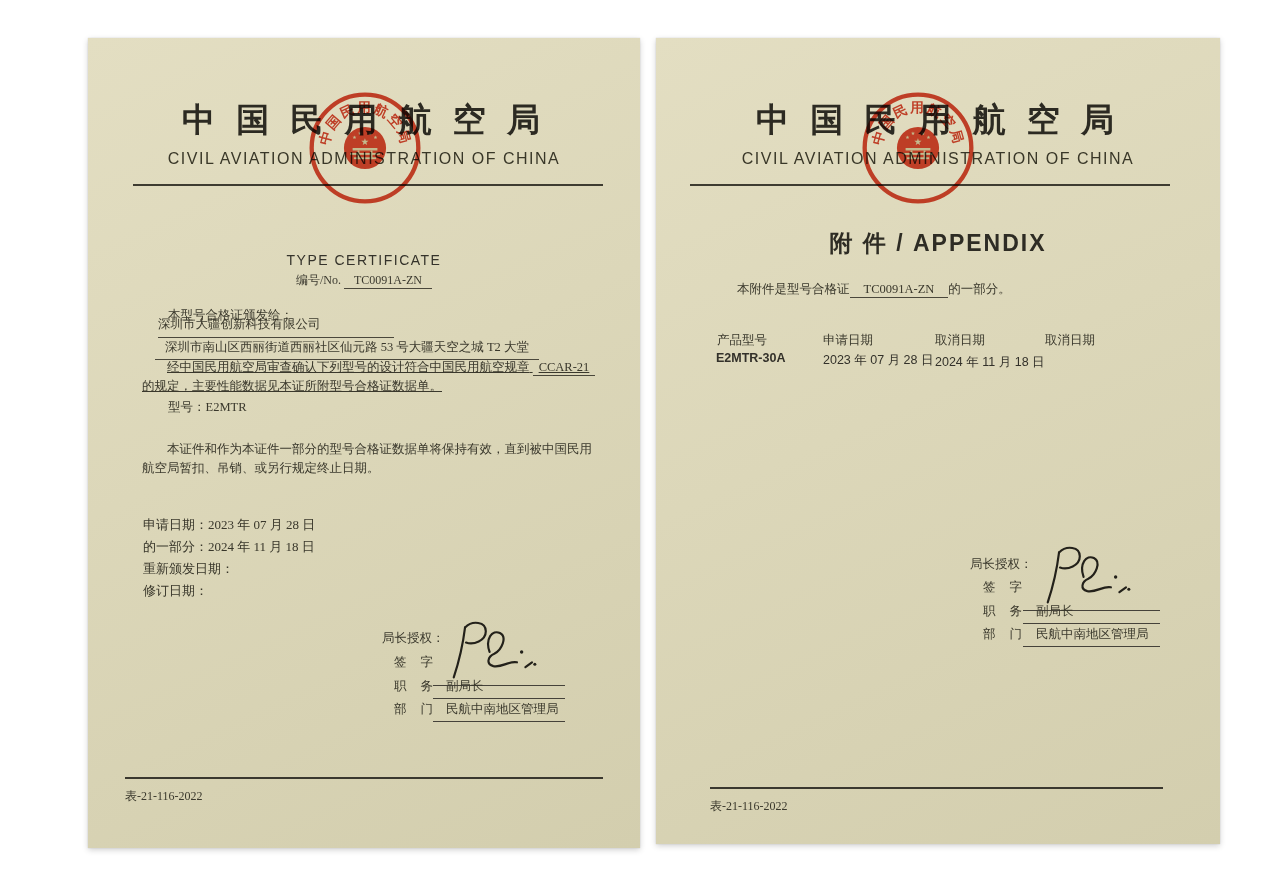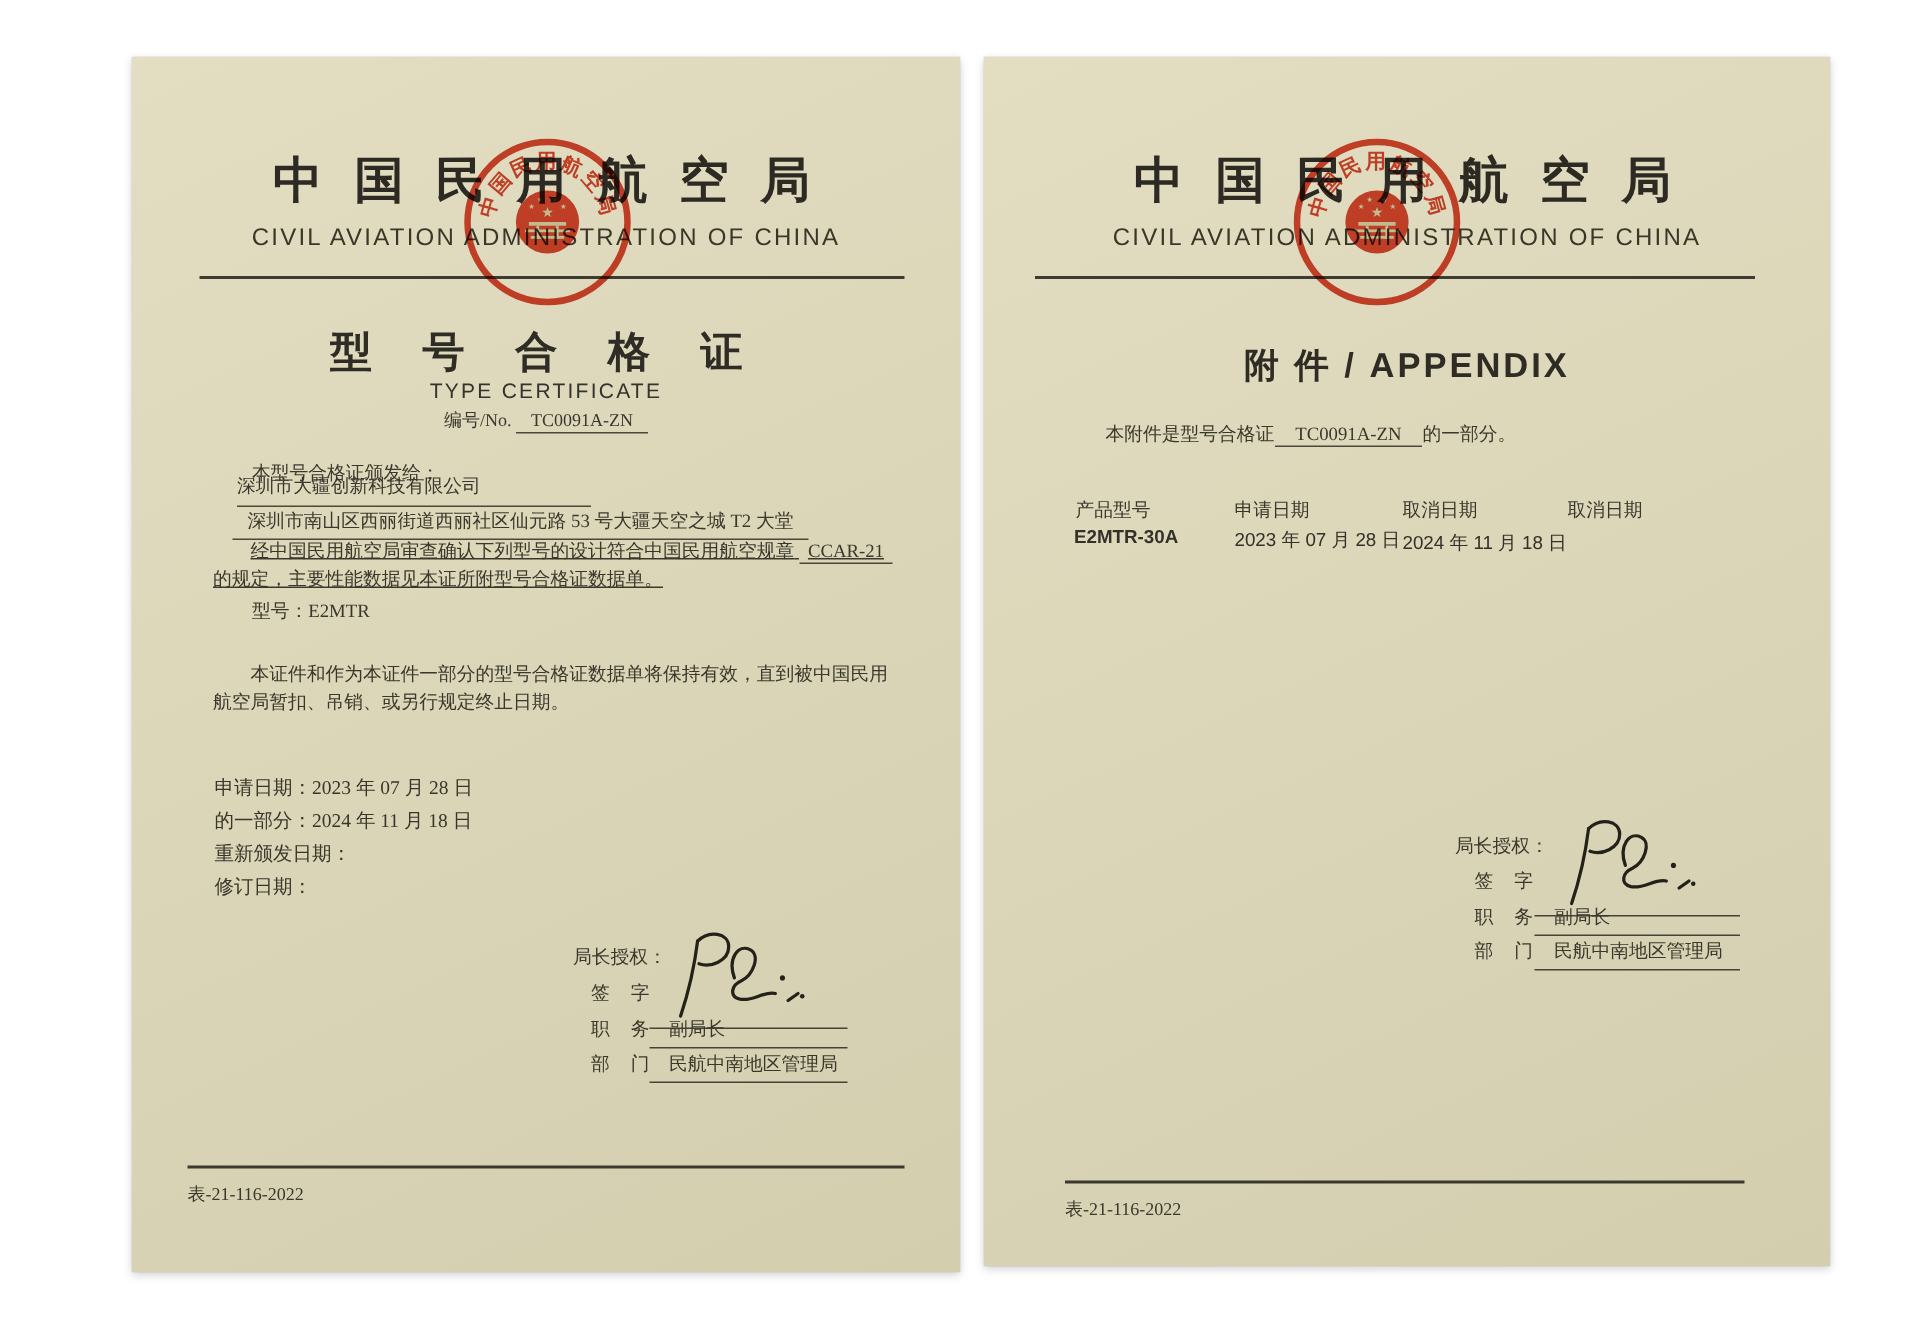--- a/index.html
+++ b/index.html
@@ -72,21 +72,20 @@
 <body>
 
 <div class="stage">
 
   <div class="page page-left">
 
     <div class="abs center agency-cn">中 国 民 用 航 空 局</div>
     <div class="abs center agency-en">CIVIL AVIATION ADMINISTRATION OF CHINA</div>
     <div class="abs rule rule-main-left"></div>
 
-    <div class="abs center cert-title">型 号 合 格 证</div>
     <div class="abs center cert-title-en">TYPE CERTIFICATE</div>
     <div class="abs center cert-no">
       <span>编号/No.</span>
       <span class="num">TC0091A-ZN</span>
     </div>
 
     <div class="abs body-txt issued-to">本型号合格证颁发给：</div>
     <div class="abs body-txt company-row">深圳市大疆创新科技有限公司</div>
     <div class="abs body-txt address-row">深圳市南山区西丽街道西丽社区仙元路 53 号大疆天空之城 T2 大堂</div>
 

